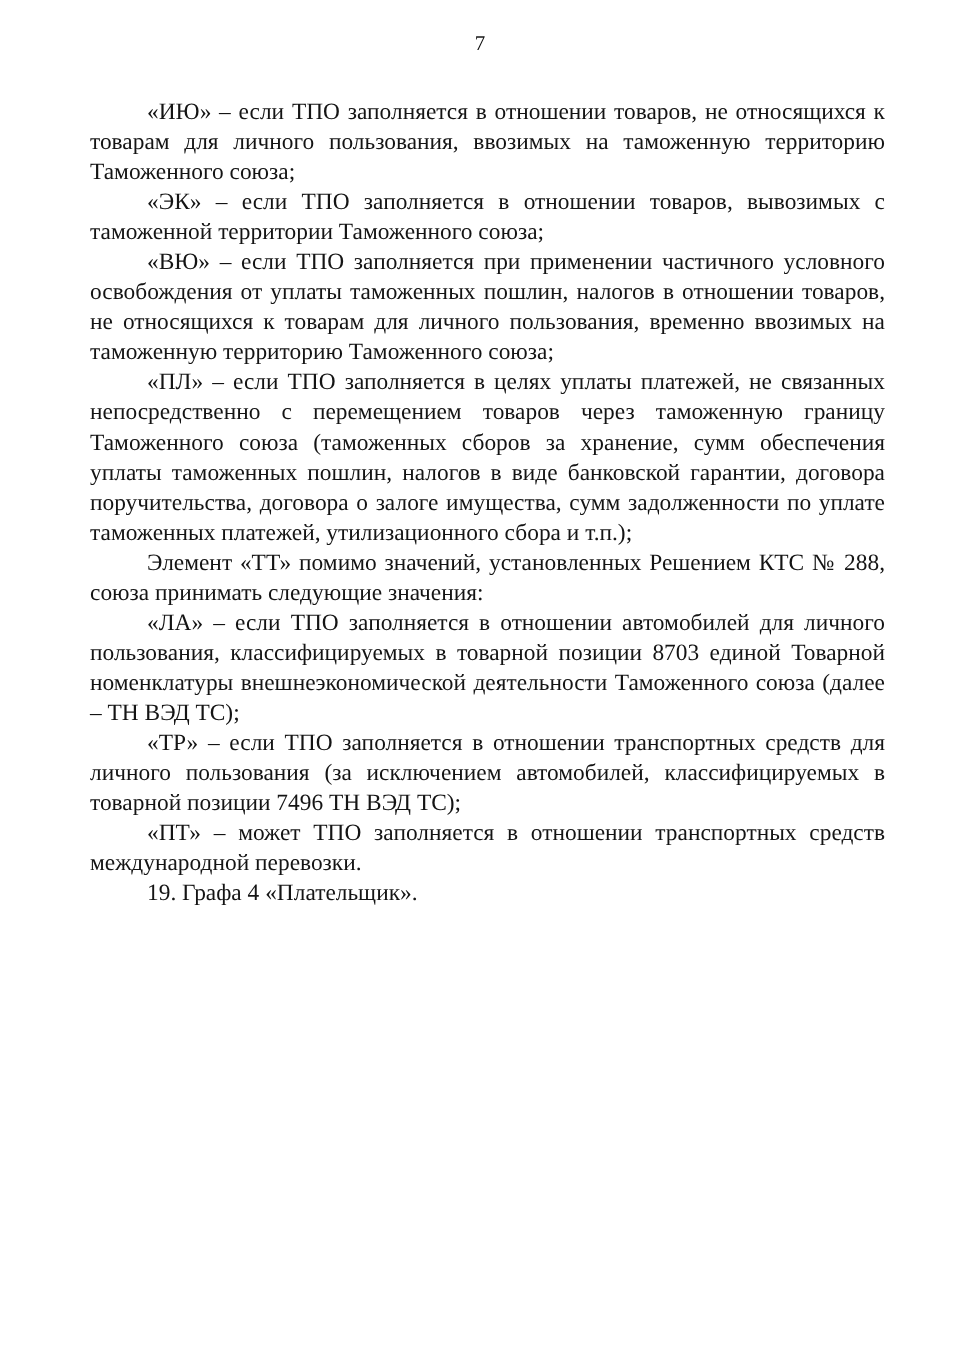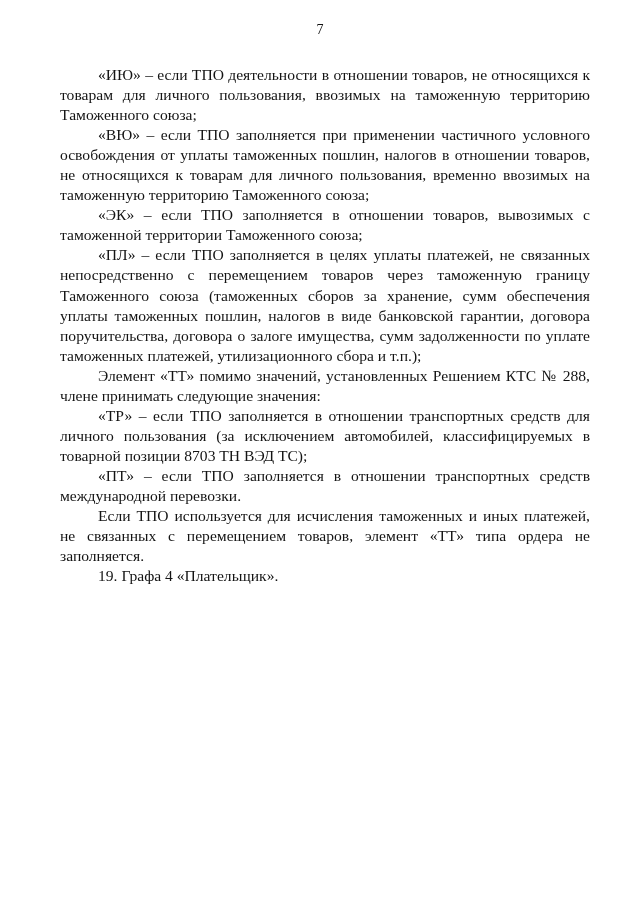--- a/index.html
+++ b/index.html
@@ -20,23 +20,23 @@
     margin: 0; text-indent: 38px; text-align: justify;
     text-align-last: left;
   }
 </style>
 </head>
 <body>
 
 <div class="page">
   <div class="page-number">7</div>
   <div class="body">
-    <p class="p">«ИЮ» – если ТПО деятельности в отношении товаров, не относящихся к товарам для личного пользования, ввозимых на таможенную территорию Таможенного союза;</p>
+    <p class="p">«ИЮ» – если ТПО заполняется в отношении товаров, не относящихся к товарам для личного пользования, ввозимых на таможенную территорию Таможенного союза;</p>
+    <p class="p">«ЭК» – если ТПО заполняется в отношении товаров, вывозимых с таможенной территории Таможенного союза;</p>
     <p class="p">«ВЮ» – если ТПО заполняется при применении частичного условного освобождения от уплаты таможенных пошлин, налогов в отношении товаров, не относящихся к товарам для личного пользования, временно ввозимых на таможенную территорию Таможенного союза;</p>
-    <p class="p">«ЭК» – если ТПО заполняется в отношении товаров, вывозимых с таможенной территории Таможенного союза;</p>
     <p class="p">«ПЛ» – если ТПО заполняется в целях уплаты платежей, не связанных непосредственно с перемещением товаров через таможенную границу Таможенного союза (таможенных сборов за хранение, сумм обеспечения уплаты таможенных пошлин, налогов в виде банковской гарантии, договора поручительства, договора о залоге имущества, сумм задолженности по уплате таможенных платежей, утилизационного сбора и т.п.);</p>
-    <p class="p">Элемент «ТТ» помимо значений, установленных Решением КТС № 288, члене принимать следующие значения:</p>
-    <p class="p">«ТР» – если ТПО заполняется в отношении транспортных средств для личного пользования (за исключением автомобилей, классифицируемых в товарной позиции 8703 ТН ВЭД ТС);</p>
-    <p class="p">«ПТ» – если ТПО заполняется в отношении транспортных средств международной перевозки.</p>
-    <p class="p">Если ТПО используется для исчисления таможенных и иных платежей, не связанных с перемещением товаров, элемент «ТТ» типа ордера не заполняется.</p>
+    <p class="p">Элемент «ТТ» помимо значений, установленных Решением КТС № 288, союза принимать следующие значения:</p>
+    <p class="p">«ЛА» – если ТПО заполняется в отношении автомобилей для личного пользования, классифицируемых в товарной позиции 8703 единой Товарной номенклатуры внешнеэкономической деятельности Таможенного союза (далее – ТН ВЭД ТС);</p>
+    <p class="p">«ТР» – если ТПО заполняется в отношении транспортных средств для личного пользования (за исключением автомобилей, классифицируемых в товарной позиции 7496 ТН ВЭД ТС);</p>
+    <p class="p">«ПТ» – может ТПО заполняется в отношении транспортных средств международной перевозки.</p>
     <p class="p">19. Графа 4 «Плательщик».</p>
   </div>
 </div>
 
 </body></html>

